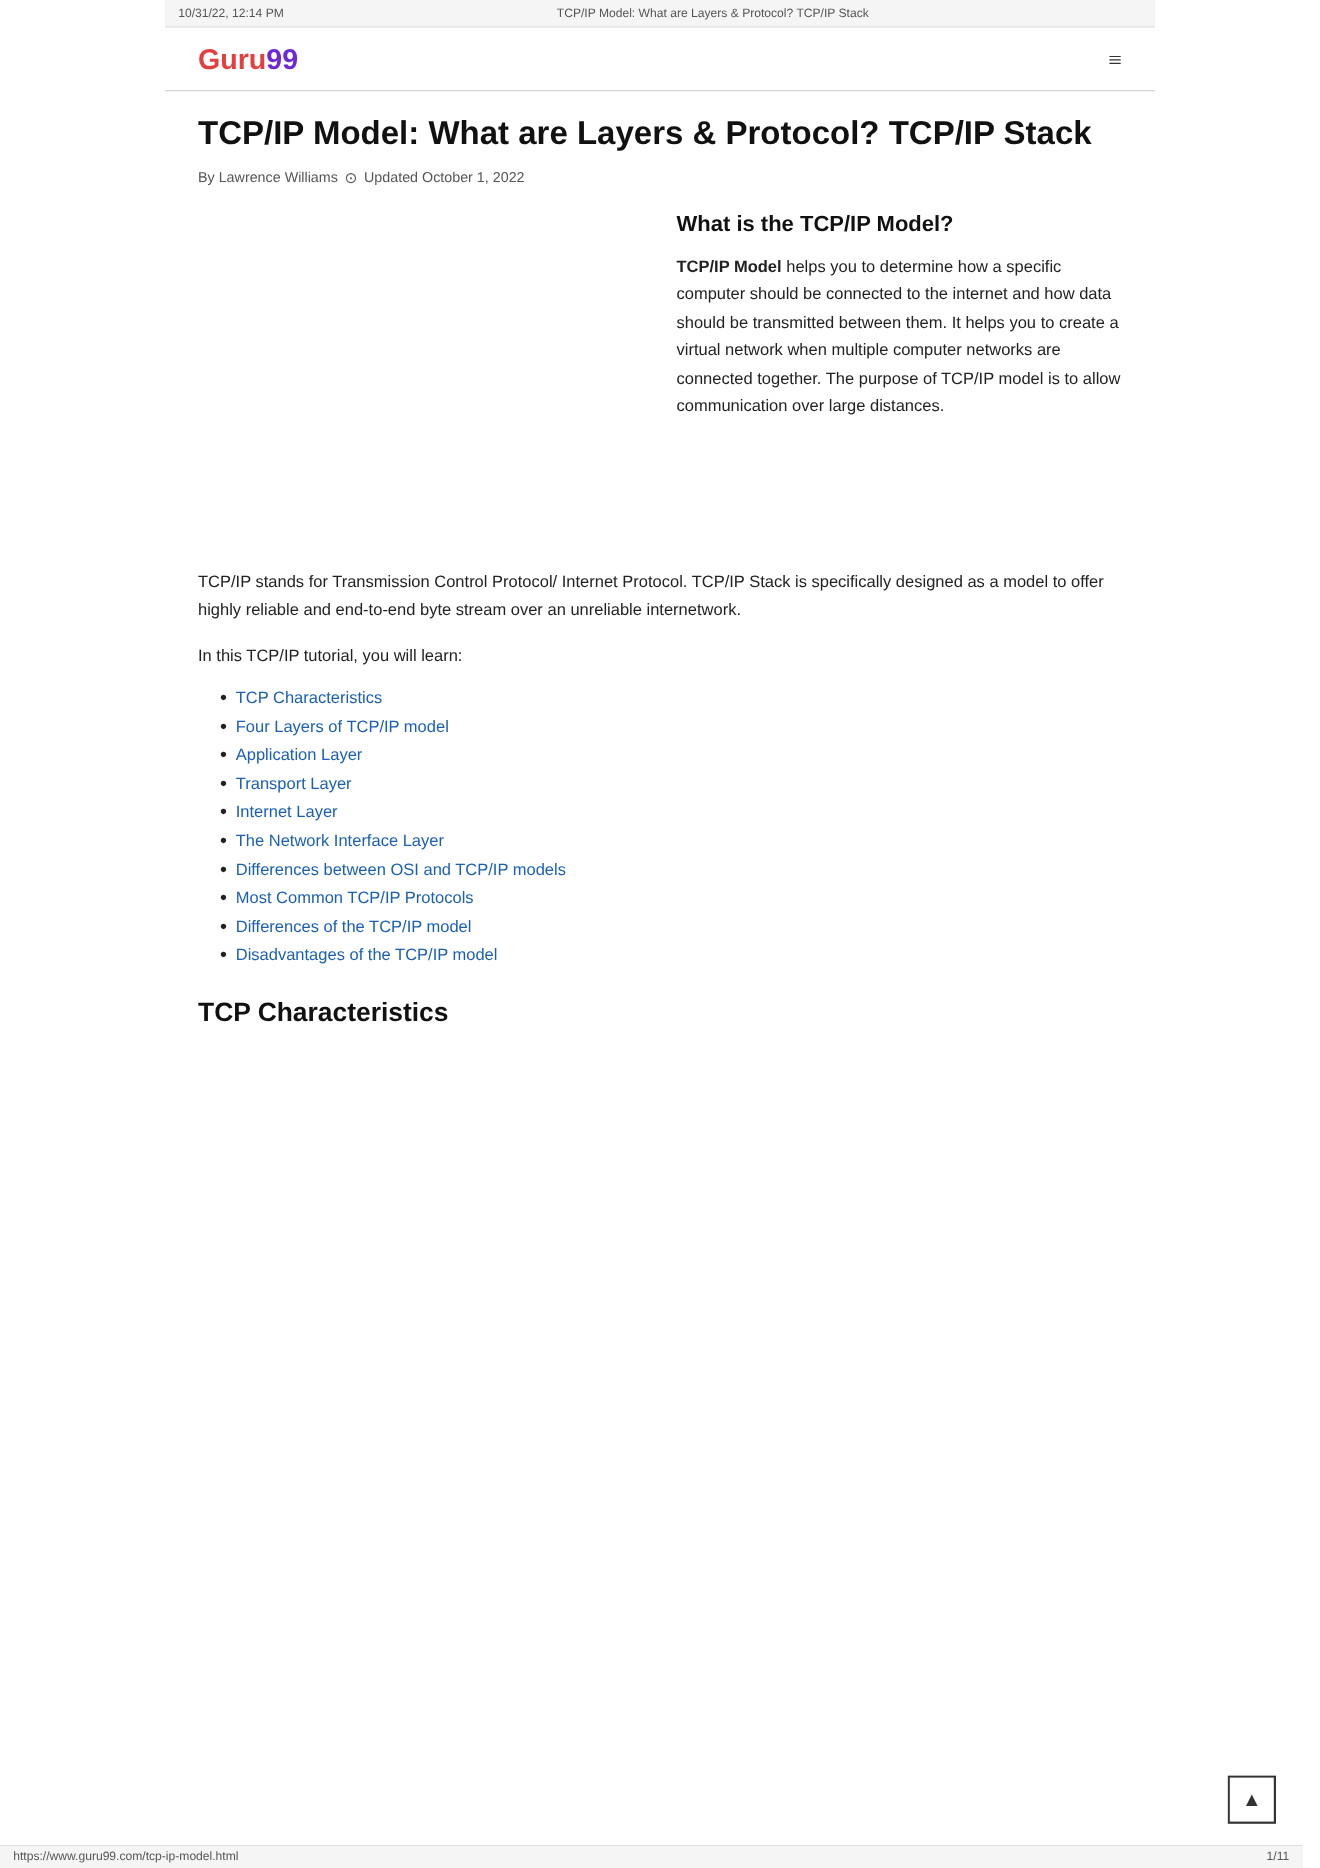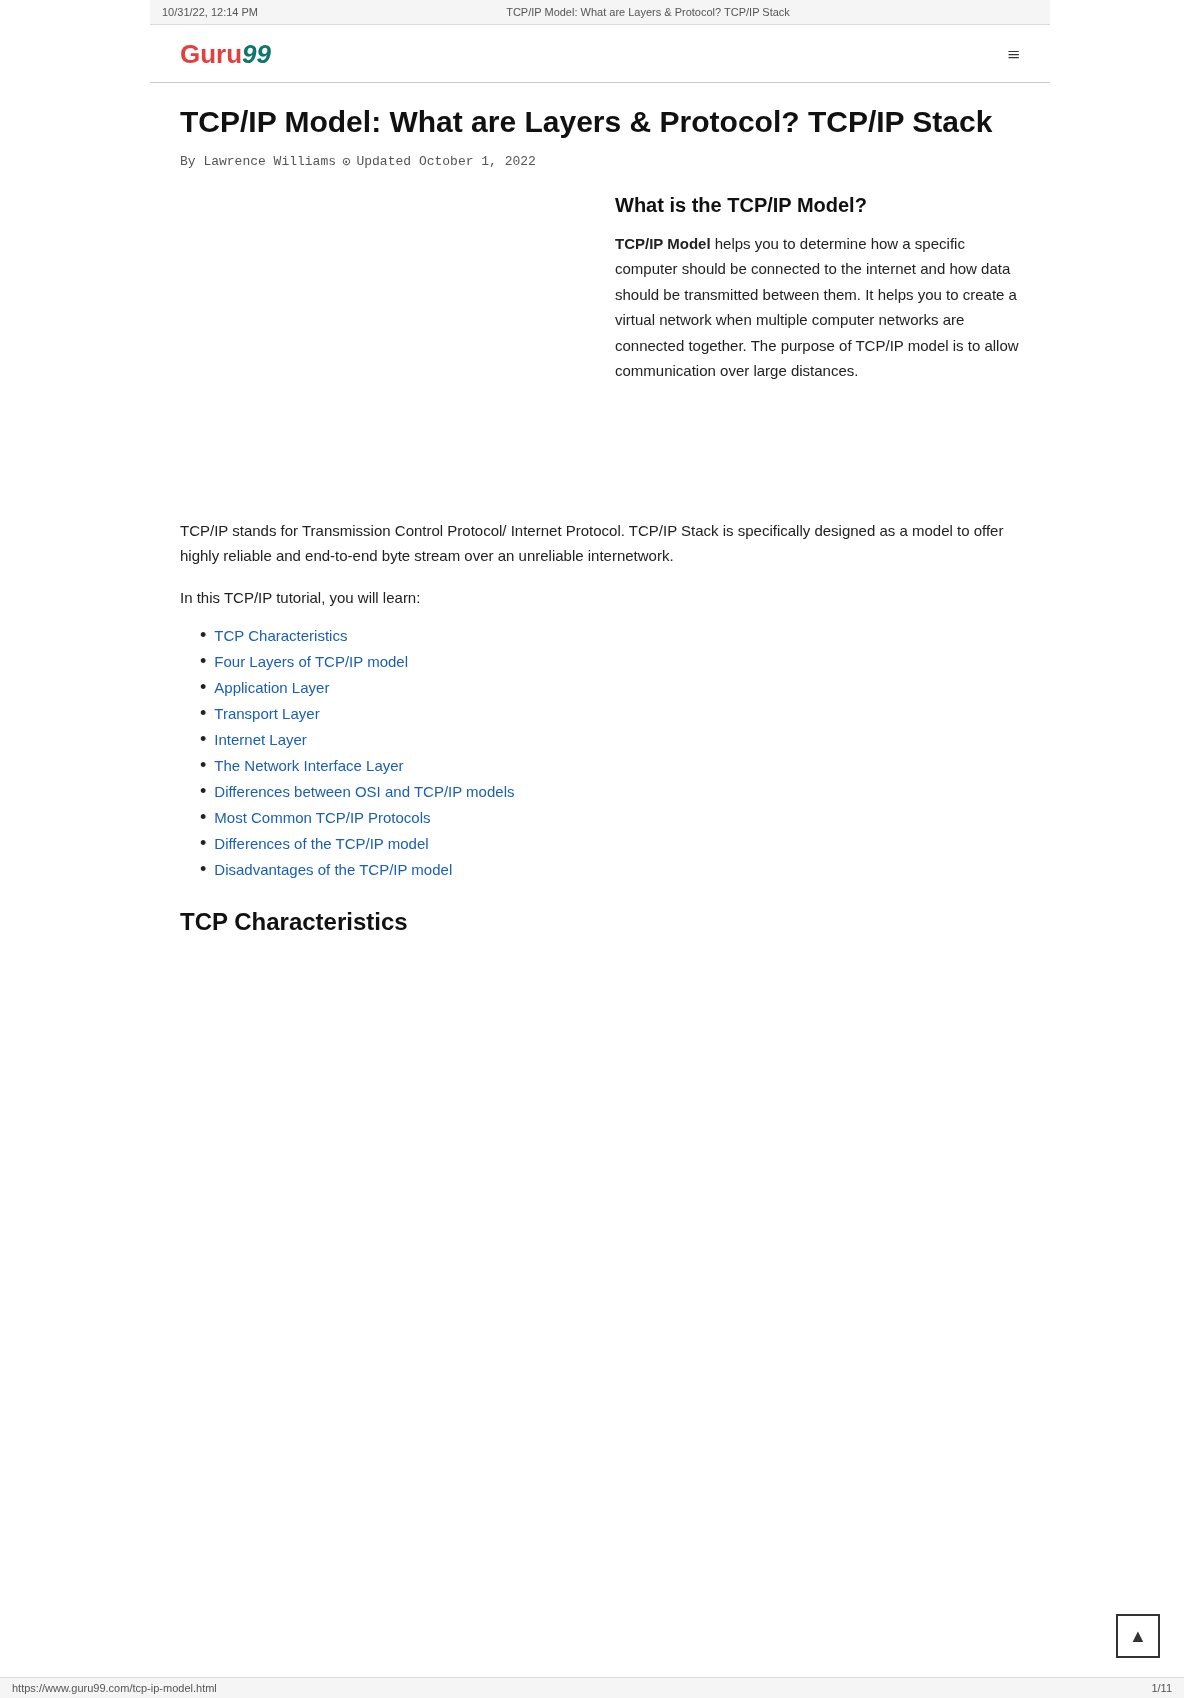--- a/index.html
+++ b/index.html
@@ -69,21 +69,21 @@
       font-size: 30px;
       font-weight: bold;
       color: #111;
       margin-bottom: 12px;
       line-height: 1.25;
     }
 
     .article-meta {
       font-size: 13px;
       color: #555;
-      font-family: Liberation Mono, monospace;
+      font-family: Liberation Sans, sans-serif;
       margin-bottom: 24px;
       display: flex;
       align-items: center;
       gap: 6px;
     }
     .article-meta .clock-icon {
       font-size: 14px;
     }
 
     
@@ -198,21 +198,21 @@
 <body>
 
 <div class="browser-bar">
   <span>10/31/22, 12:14 PM</span>
   <span class="browser-title">TCP/IP Model: What are Layers &amp; Protocol? TCP/IP Stack</span>
   <span></span>
 </div>
 
 <header class="site-header">
   <div class="site-logo">
-    <span>Guru</span><span style="color:#0f766e; font-weight:bold;font-style:italic;">99</span>
+    <span>Guru</span><span style="color:#6d28d9; font-weight:bold;">99</span>
   </div>
   <div class="hamburger-icon">≡</div>
 </header>
 
 <main class="main-content">
 
   <h1 class="article-title">TCP/IP Model: What are Layers &amp; Protocol? TCP/IP Stack</h1>
 
   <div class="article-meta">
     <span>By Lawrence Williams</span>

